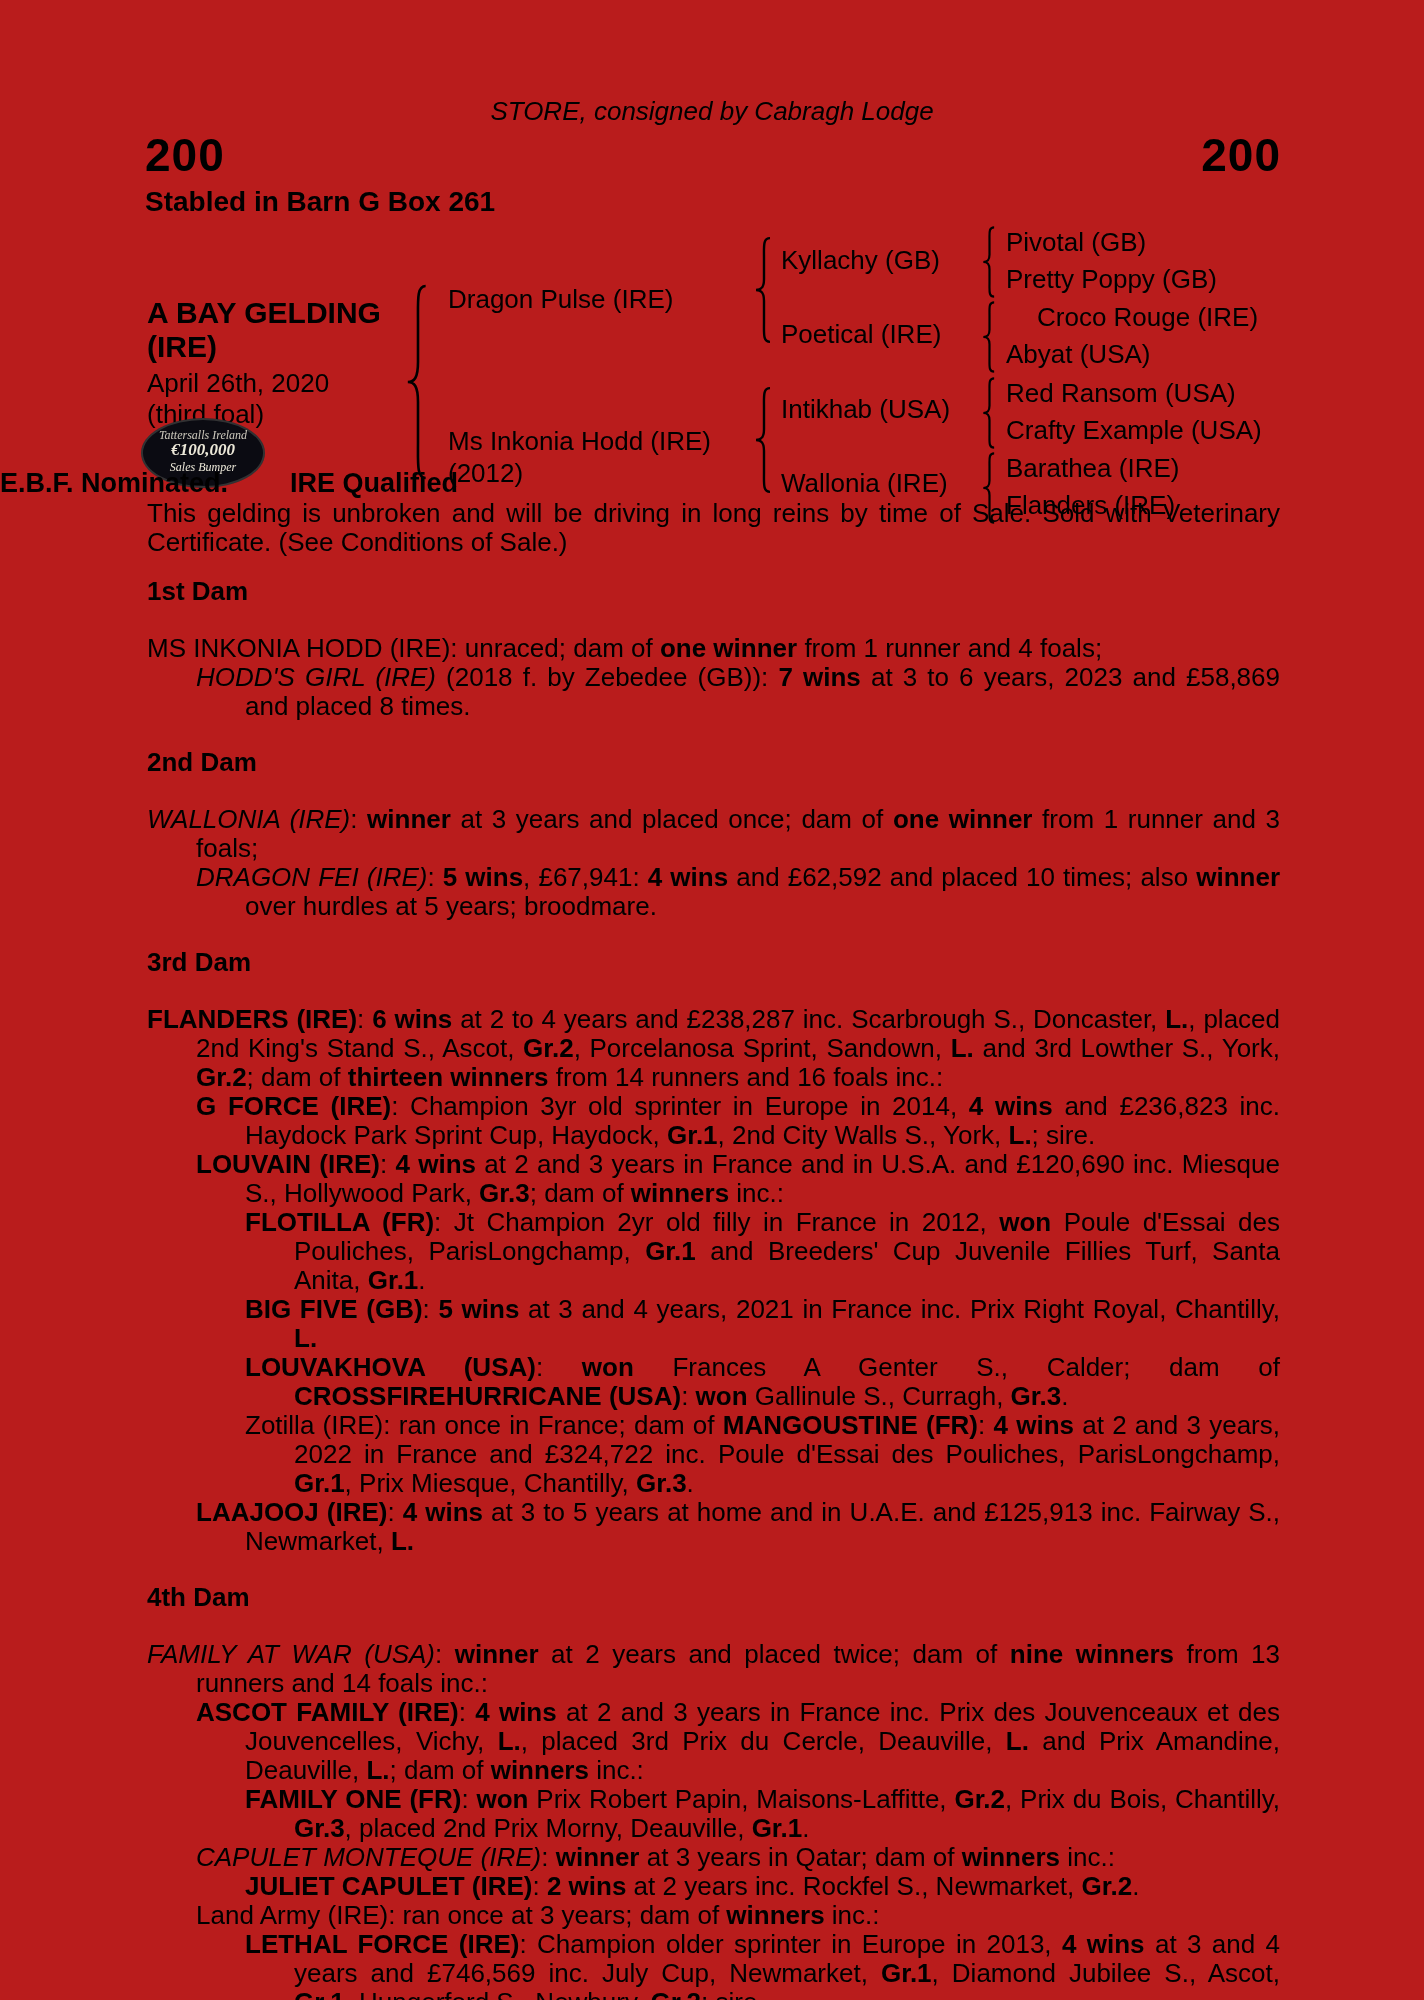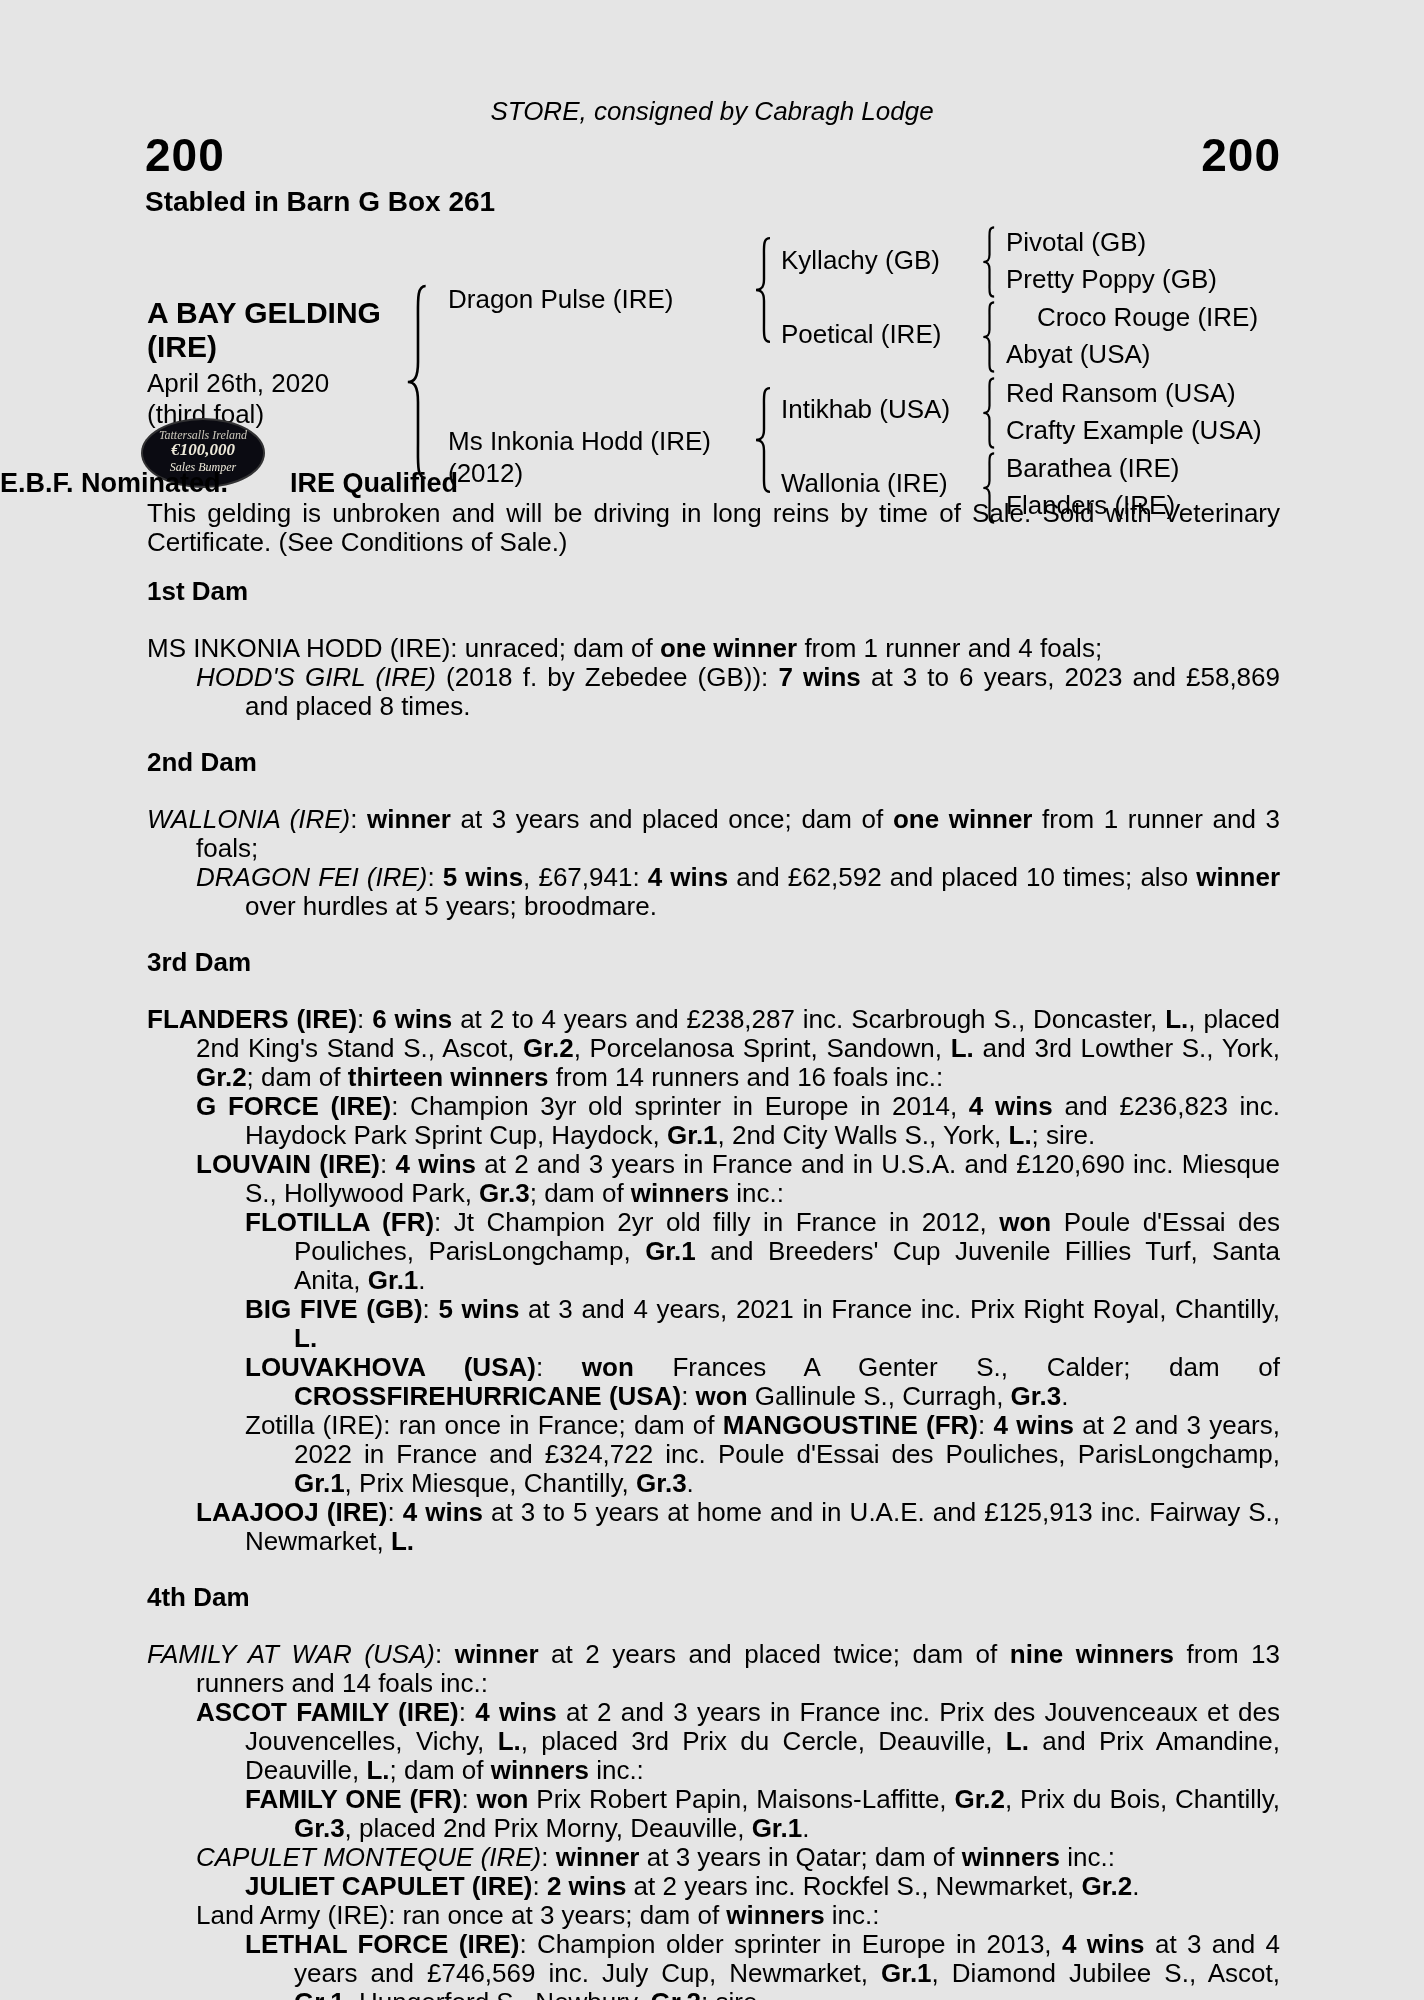--- a/index.html
+++ b/index.html
@@ -1,21 +1,21 @@
 <!DOCTYPE html>
 <html><head>
 <meta charset="utf-8">
 <title>Lot 200</title>
 <style>
   html,body{margin:0;padding:0;background:#888;}
   .page{
     position:relative;
     width:1424px;height:2000px;
     margin:0 auto;
-    background:#e5e5e5;
+    background:#b91c1c;
     color:#000;
     font-family:"Liberation Sans","DejaVu Sans",sans-serif;
     overflow:hidden;
   }
   .consignor{
     position:absolute;left:0;top:96px;width:100%;
     text-align:center;font-style:italic;font-size:26px;
   }
   .lot{position:absolute;top:128px;font-size:46px;font-weight:bold;letter-spacing:1px;}
   .lot.left{left:145px;}

